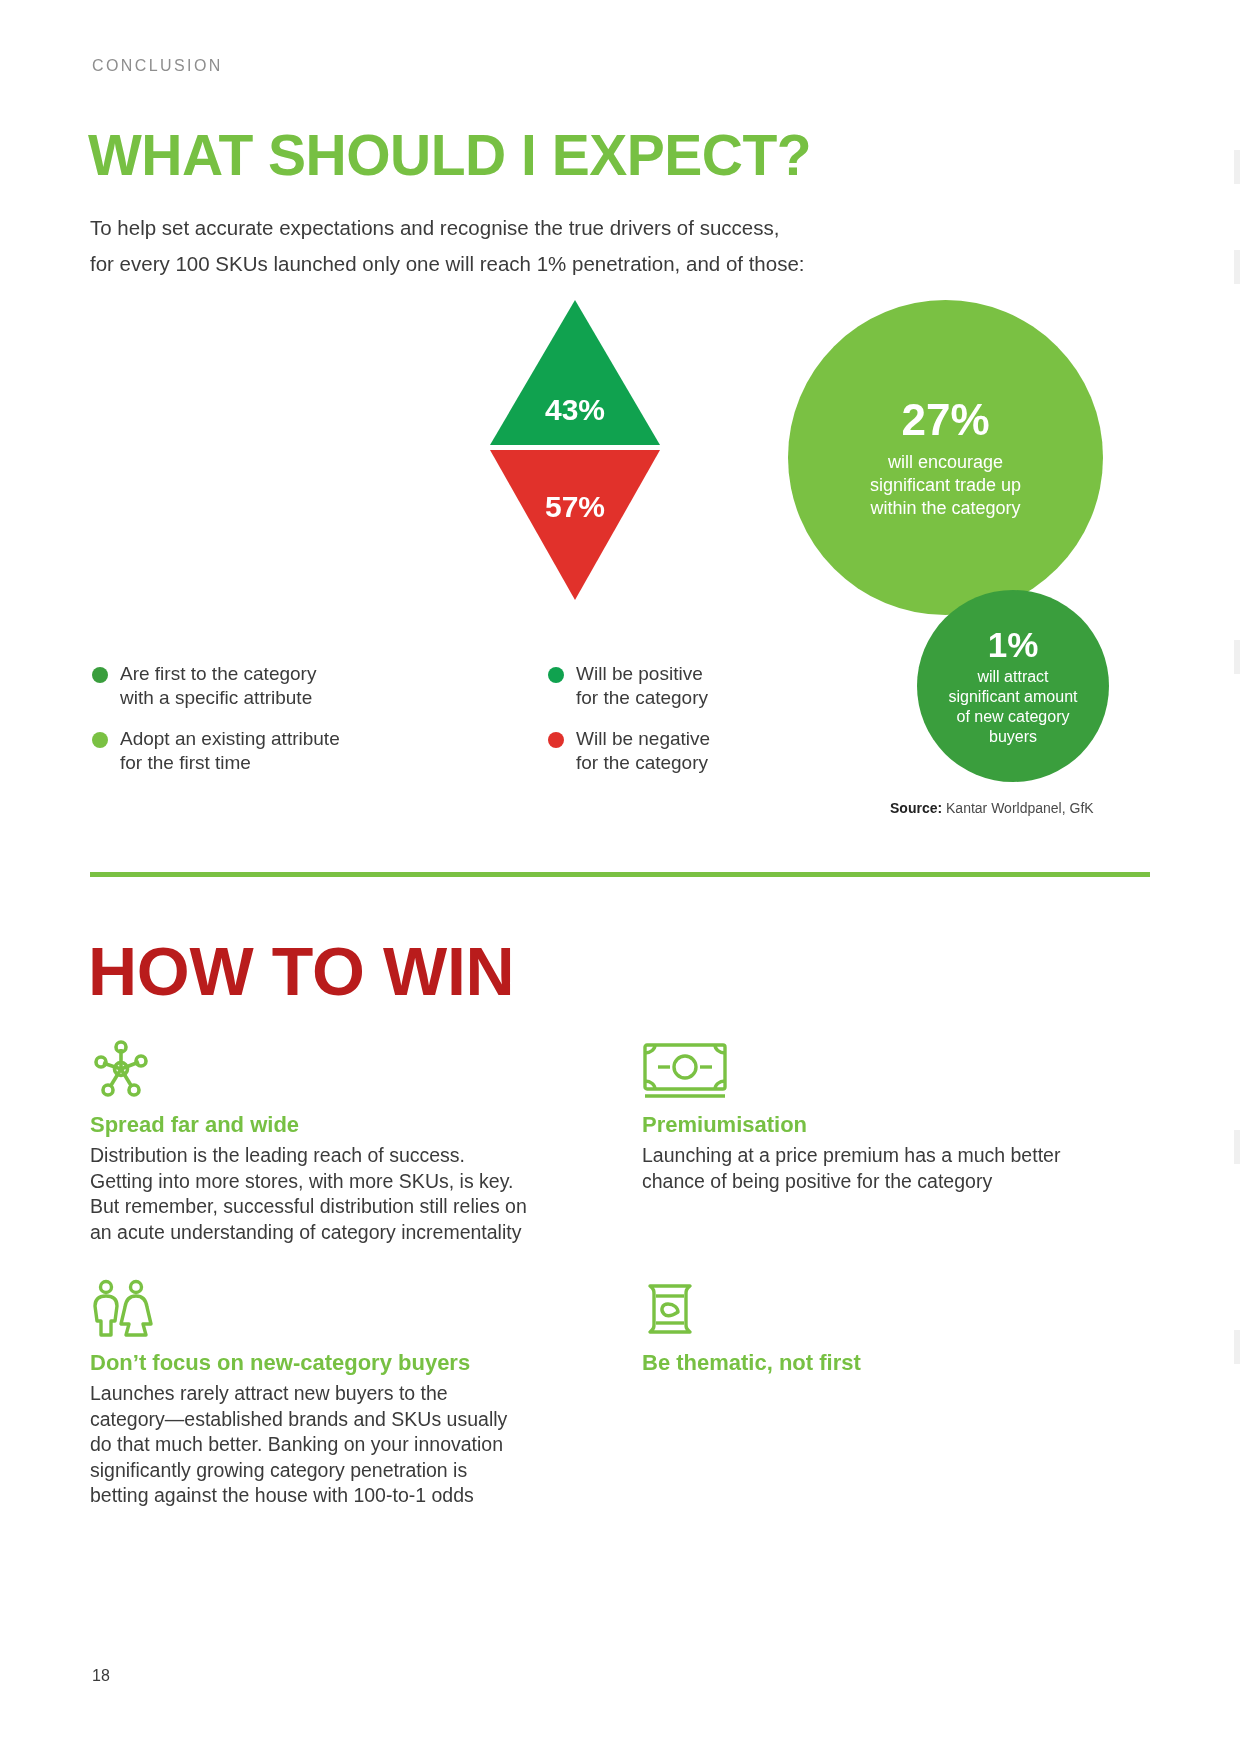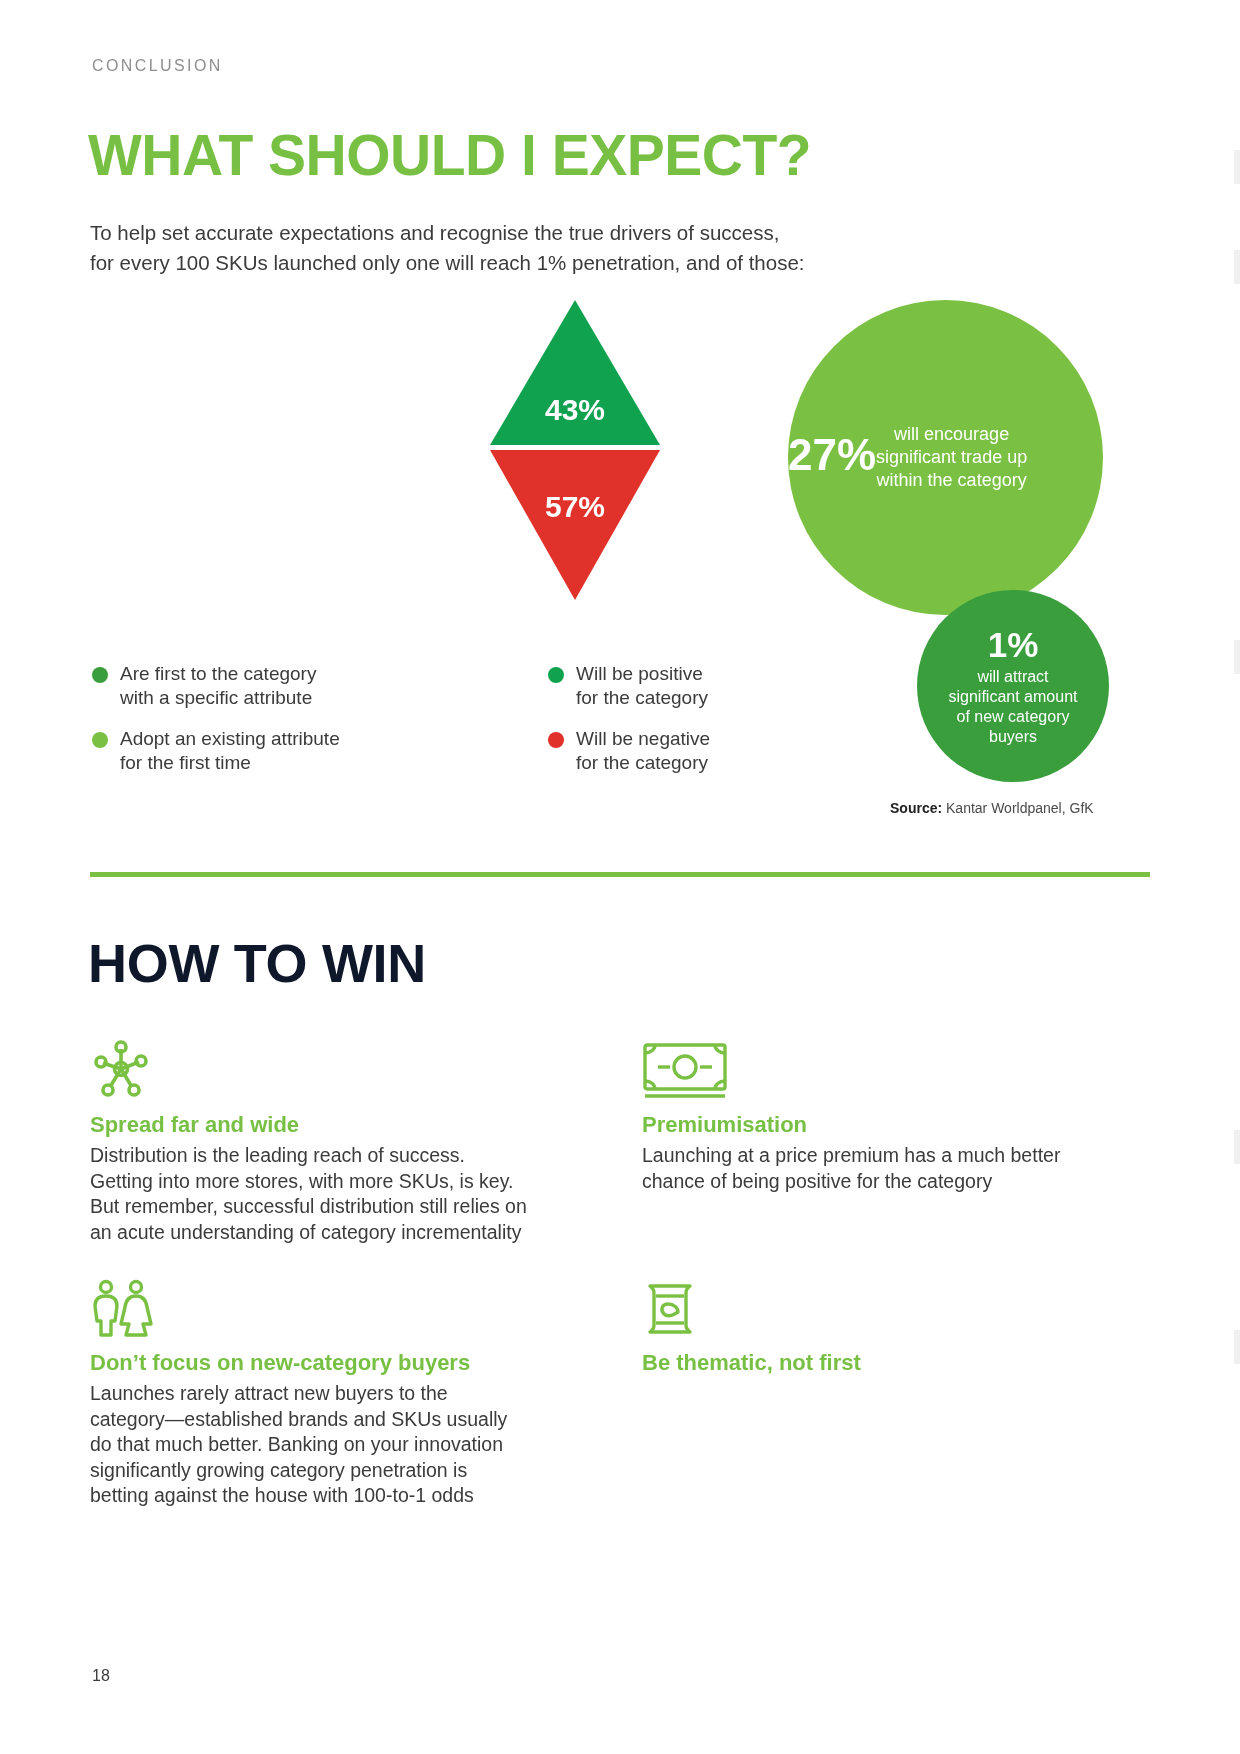--- a/index.html
+++ b/index.html
@@ -34,24 +34,23 @@
     font-size: 57px;
     font-weight: 700;
     letter-spacing: -0.5px;
     color: #77c043;
   }
   .intro {
     position: absolute;
     left: 90px;
     top: 210px;
     font-size: 20.5px;
-    line-height: 30px;
+    line-height: 36px;
     color: #3b3b3b;
     white-space: pre-line;
-    margin-top: 8px;
   }
 
   
   .stats { position: absolute; left: 0; top: 300px; width: 1240px; height: 470px; }
 
   
   .donut-wrap { position: absolute; left: 95px; top: 8px; width: 300px; height: 300px; }
   .donut {
     position: absolute; left: 0; top: 0;
     width: 300px; height: 300px; border-radius: 50%;
@@ -87,22 +86,22 @@
   .tri-label { position: absolute; width: 170px; text-align: center;
     font-size: 30px; font-weight: 700; color: #ffffff; }
   .tri-label.up   { top: 93px; }
   .tri-label.down { top: 190px; }
 
   
   .circ-big {
     position: absolute; left: 788px; top: 0px;
     width: 315px; height: 315px; border-radius: 50%;
     background: #7ac143;
-    display: flex; flex-direction: row;
-    align-items: center; justify-content: flex-start;
+    display: flex; flex-direction: column;
+    align-items: center; justify-content: center;
   }
   .circ-big .big-num { font-size: 44px; font-weight: 700; color: #ffffff; margin-bottom: 6px; }
   .circ-big .big-cap { font-size: 18px; line-height: 23px; color: #ffffff; text-align: center; white-space: pre-line; }
 
   .circ-small {
     position: absolute; left: 917px; top: 290px;
     width: 192px; height: 192px; border-radius: 50%;
     background: #3a9e3d;
     display: flex; flex-direction: column;
     align-items: center; justify-content: center;
@@ -126,21 +125,21 @@
 
   
   .divider {
     position: absolute; left: 90px; top: 872px;
     width: 1060px; height: 5px; background: #7ac143;
   }
 
   
   .sub-headline {
     position: absolute; left: 88px; top: 932px;
-    font-size: 54px; font-weight: 700; color: #0f172a; letter-spacing: -0.3px;
+    font-size: 68px; font-weight: 700; color: #b91c1c; letter-spacing: -0.3px;
   }
 
   .tips { position: absolute; left: 90px; top: 1040px; width: 1060px; }
   .tip { position: absolute; width: 480px; }
   .tip.c0 { left: 0;   top: 0; }
   .tip.c1 { left: 552px; top: 0; }
   .tip.c2 { left: 0;   top: 238px; }
   .tip.c3 { left: 552px; top: 238px; }
 
   .tip-icon { height: 62px; margin-bottom: 10px; }

